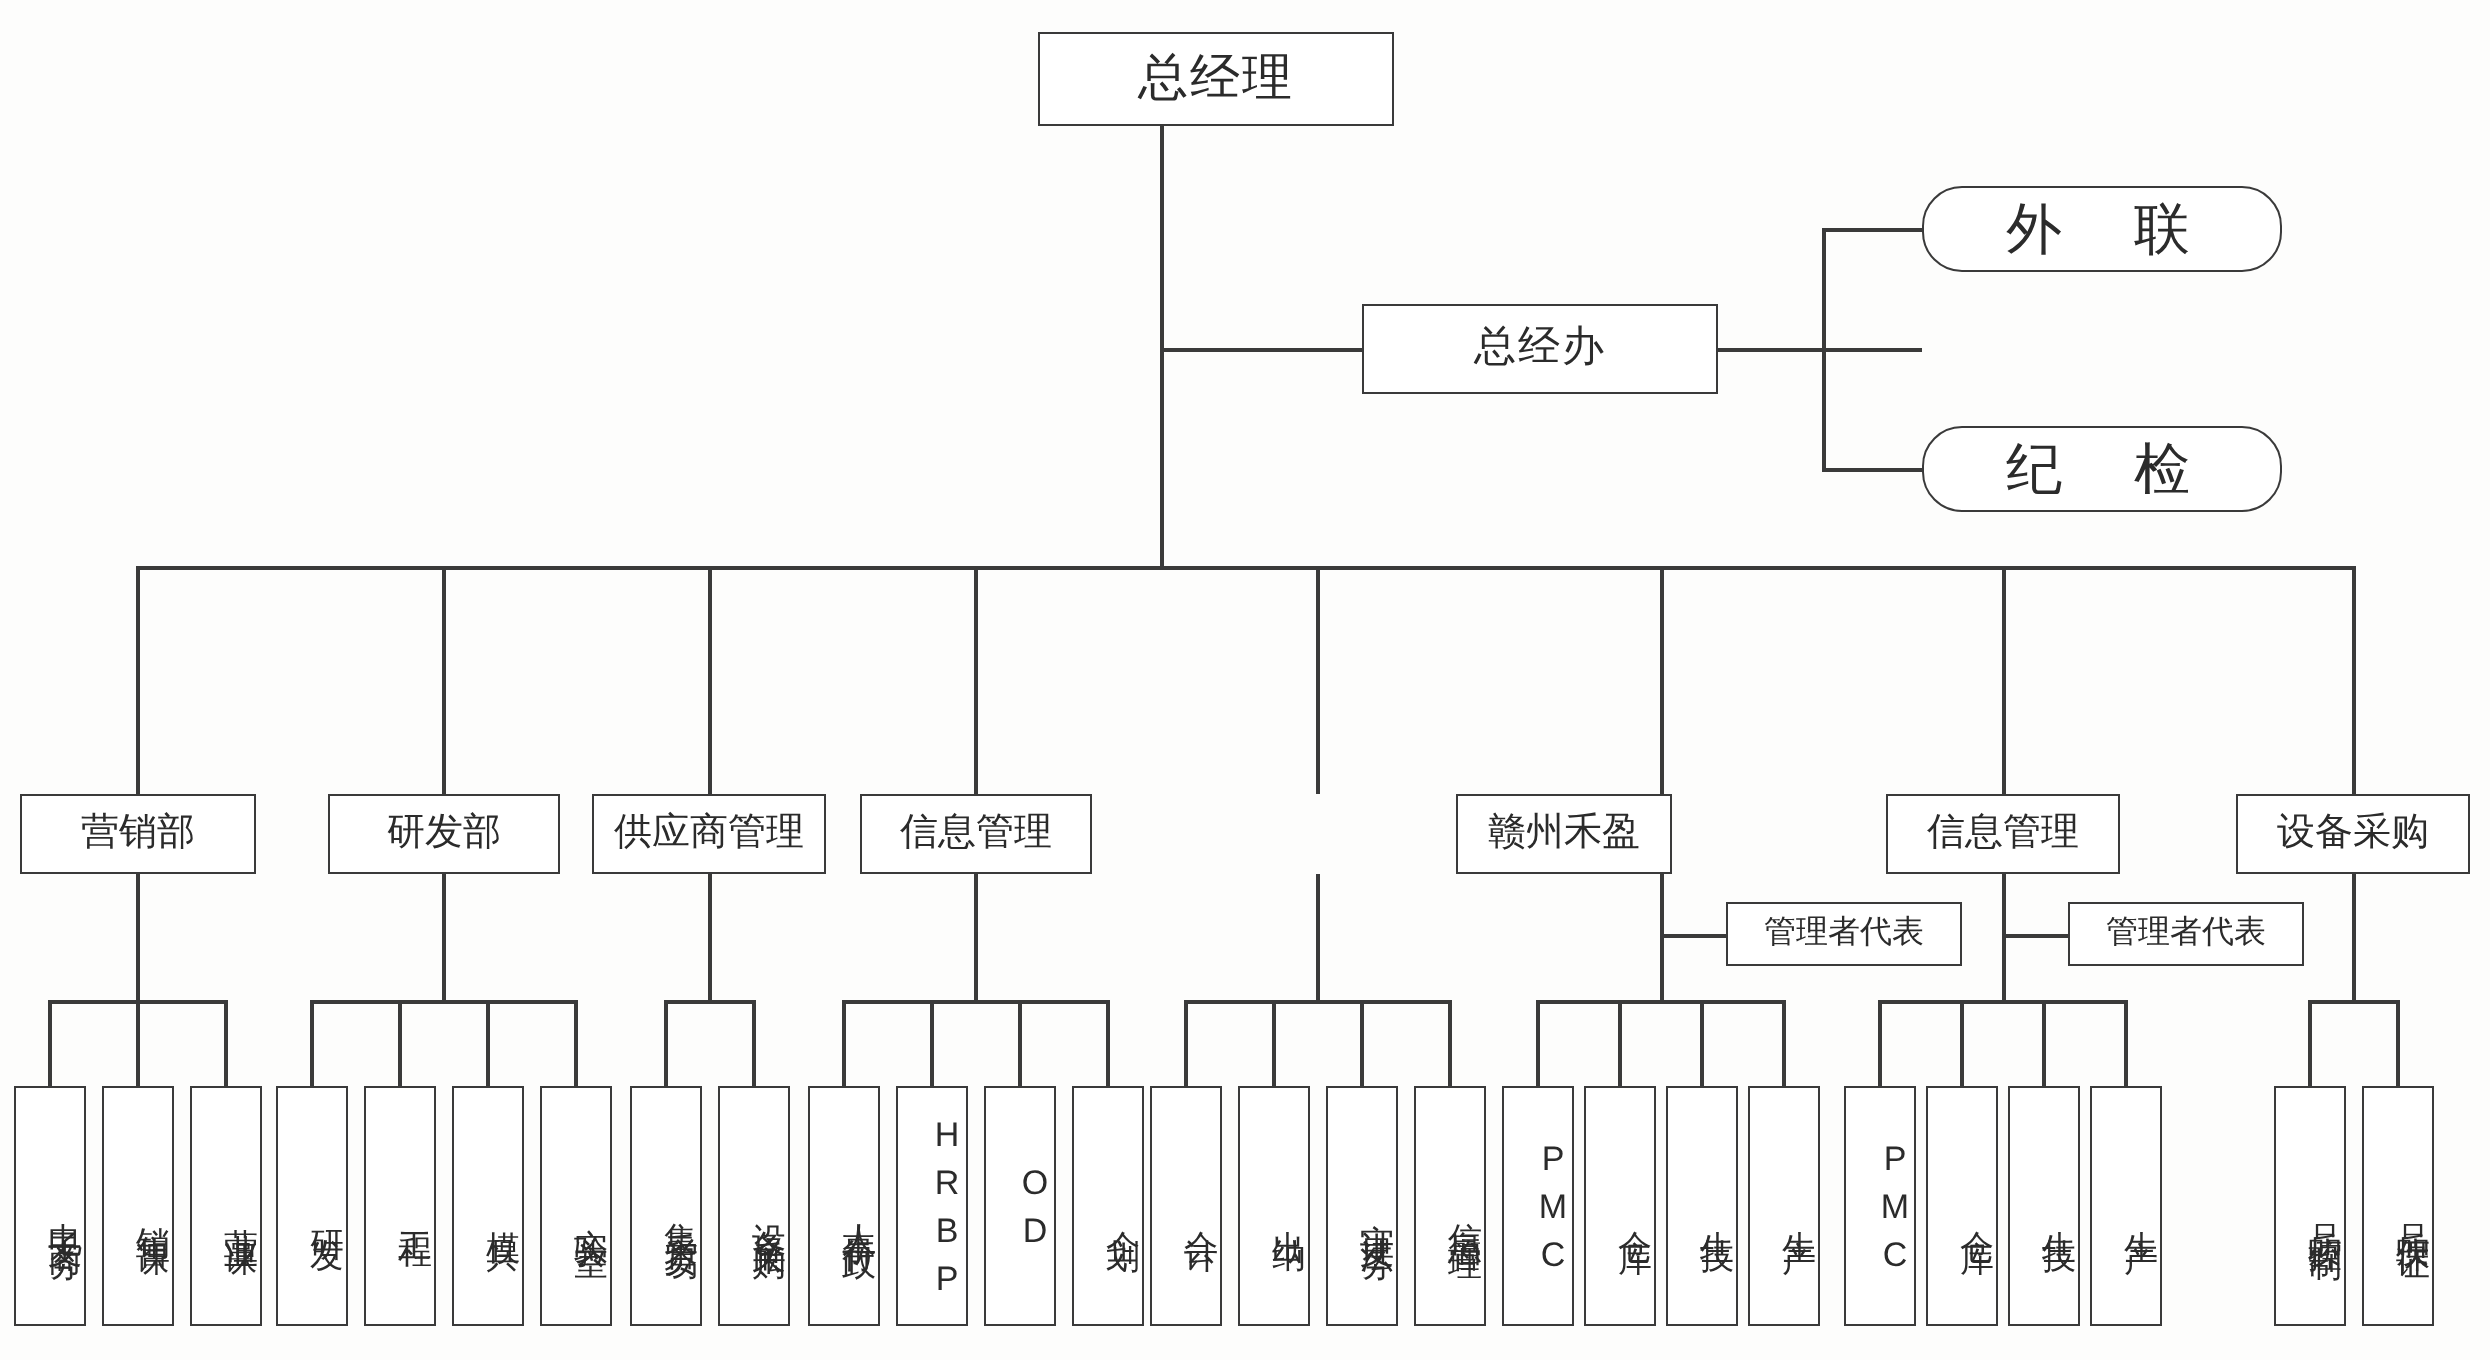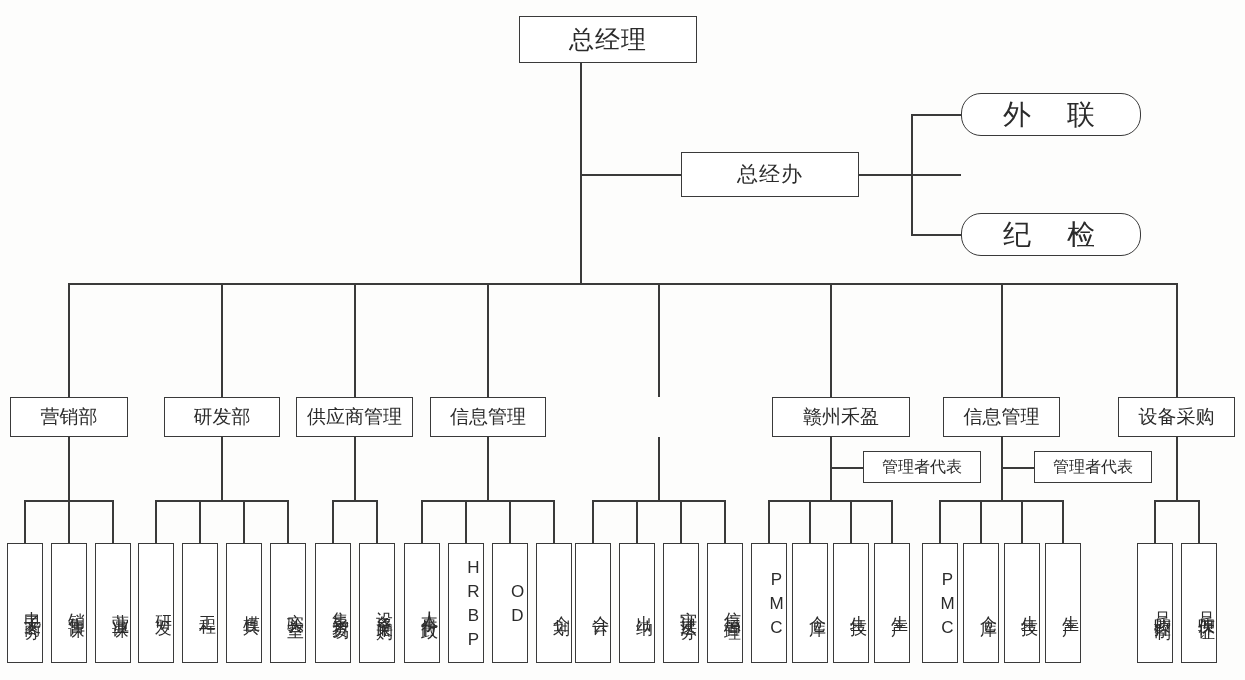--- a/index.html
+++ b/index.html
@@ -186,21 +186,21 @@
     <span>出纳</span>
   </div>
   <div class="node leaf" style="left:663px; top:543px; width:36px; height:120px;">
     <span>审计法务</span>
   </div>
   <div class="node leaf" style="left:707px; top:543px; width:36px; height:120px;">
     <span>信息管理</span>
   </div>
 
   <div class="ln v" style="left:830px; top:283px; height:114px;"></div>
-  <div class="node dept" style="left:772px; top:397px; width:138px; height:40px;">
+  <div class="node dept" style="left:728px; top:397px; width:108px; height:40px;">
     <span>赣州禾盈</span>
   </div>
   <div class="ln v" style="left:830px; top:437px; height:63px;"></div>
 
   <div class="ln h" style="left:830px; top:467px; width:33px;"></div>
   <div class="node rep" style="left:863px; top:451px; width:118px; height:32px;">
     <span>管理者代表</span>
   </div>
   <div class="ln h" style="left:768px; top:500px; width:124px;"></div>
   <div class="ln v" style="left:768px; top:500px; height:43px;"></div>

